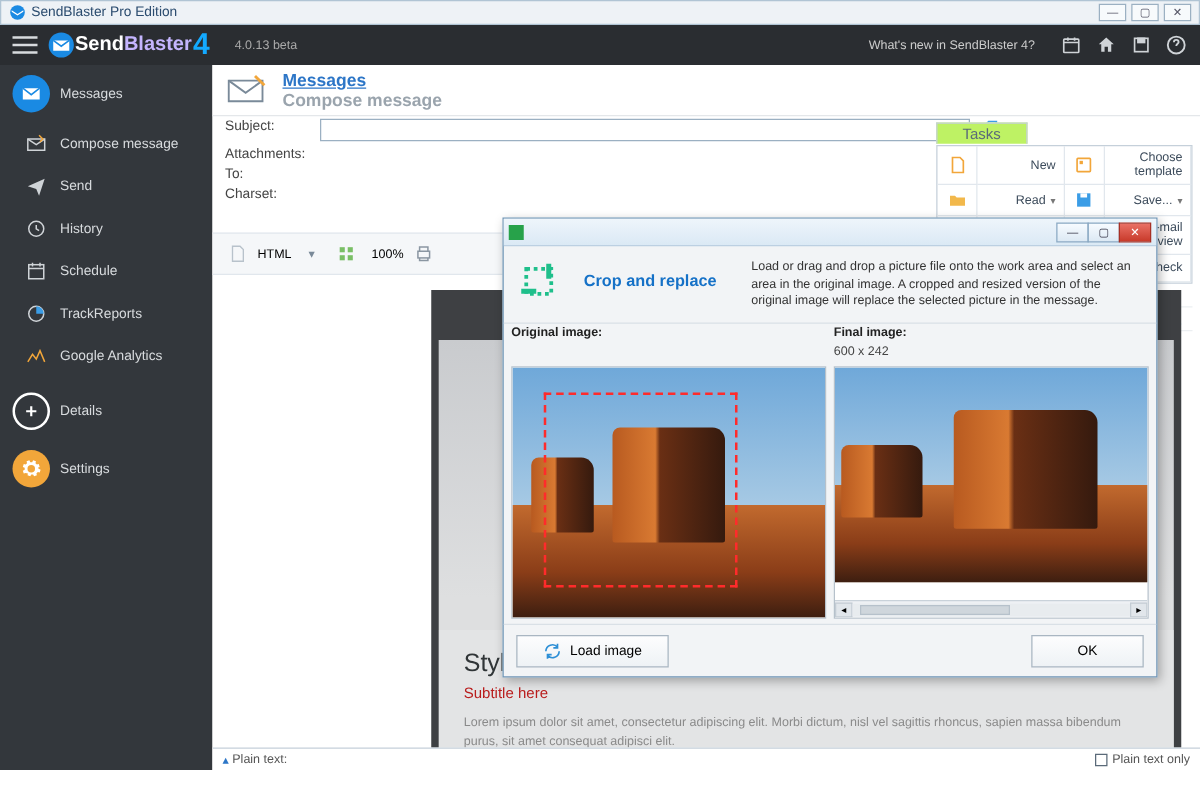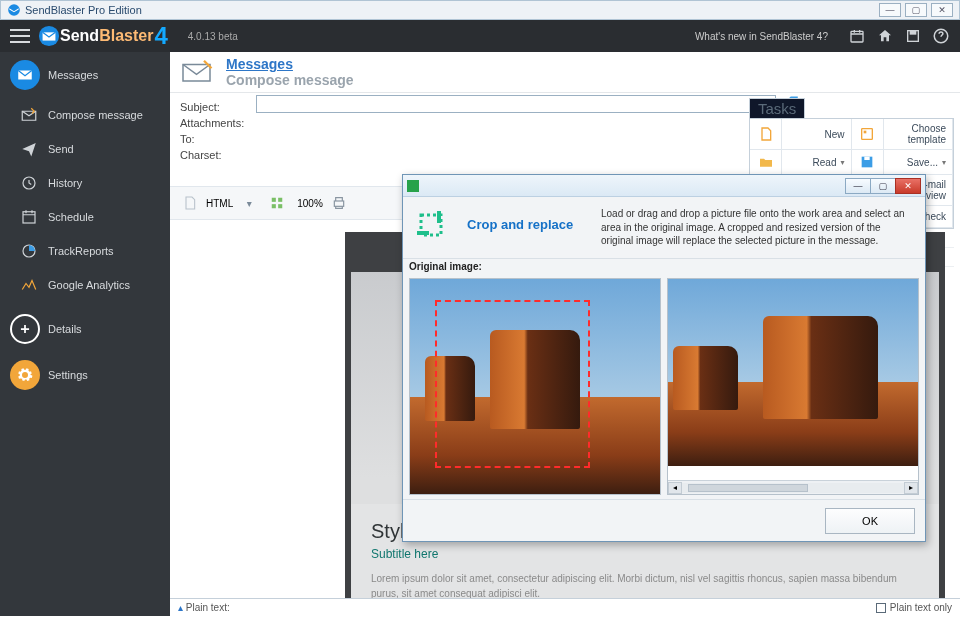--- a/index.html
+++ b/index.html
@@ -9,21 +9,21 @@
 .titlebar { height: 20px; background: #eef2f6; border: 1px solid #b0c4d4; display: flex; align-items: center; padding: 0 6px; font-size: 11px; color: #2a4b6e; }
 .titlebar-icon { width: 14px; height: 14px; margin-right: 4px; }
 .titlebar-buttons { margin-left: auto; display: flex; gap: 4px; }
 .titlebar-buttons span { width: 22px; height: 14px; border: 1px solid #9bb0c2; background: #f7fafc; font-size: 9px; display: flex; align-items: center; justify-content: center; color: #556; }
 
 
 .header { height: 32px; background: #2a2d31; display: flex; align-items: center; color: #ccc; font-size: 11px; padding: 0 10px; }
 .hamburger { width: 20px; height: 14px; display: flex; flex-direction: column; justify-content: space-between; cursor: pointer; margin-right: 8px; }
 .hamburger div { height: 2px; background: #d8dbde; }
 .logo { color: #fff; font-size: 16px; font-weight: 700; display: flex; align-items: center; }
-.logo .blast { color: #fdba74; }
+.logo .blast { color: #c4b5fd; }
 .logo .four { color: #13a9ff; font-size: 24px; font-weight: 800; margin-left: 1px; }
 .header .version { margin-left: 20px; color: #aaa; font-size: 10px; }
 .header .whatsnew { margin-left: auto; margin-right: 20px; color: #ccc; font-size: 10px; }
 .header .icon-row { display: flex; gap: 10px; }
 .header .icon-row span { width: 18px; height: 18px; display: flex; align-items: center; justify-content: center; color: #cfd3d7; }
 
 
 .main { display: flex; height: 564px; }
 
 
@@ -43,28 +43,28 @@
 
 .content { flex: 1; background: #fff; position: relative; overflow: hidden; }
 
 
 .crumb { display: flex; align-items: center; padding: 4px 10px; gap: 10px; background: #fff; border-bottom: 1px solid #e4e7ea; }
 .crumb-icon { width: 36px; height: 30px; display: flex; align-items: center; justify-content: center; color: #7a8a99; }
 .crumb-text .t1 { color: #2d76c7; font-size: 14px; font-weight: 600; text-decoration: underline; }
 .crumb-text .t2 { color: #9aa4ad; font-size: 14px; font-weight: 600; }
 
 
-.form-row { display: flex; align-items: flex-end; gap: 6px; padding: 2px 10px; font-size: 11px; color: #333; }
+.form-row { display: flex; align-items: flex-start; gap: 6px; padding: 2px 10px; font-size: 11px; color: #333; }
 .form-row label { width: 70px; color: #444; }
 .form-row input[type=text] { flex: 1; max-width: 520px; height: 18px; border: 1px solid #9bb0c2; font-size: 11px; padding: 0 4px; }
 .form-row .tag-icon { width: 18px; height: 18px; color: #3b9de6; }
 
 
 .tasks { position: absolute; right: 6px; top: 46px; width: 205px; background: #fff; }
-.tasks-tab { background: #0f172a; border: 1px solid #c5d0da; border-bottom: none; padding: 1px 8px; font-size: 15px; display: inline-block; color: #5a6a79; }
+.tasks-tab { background: #bef264; border: 1px solid #c5d0da; border-bottom: none; padding: 1px 20px; font-size: 12px; display: inline-block; color: #5a6a79; }
 .tasks-grid { border: 1px solid #c5d0da; display: grid; grid-template-columns: 32px 1fr 32px 1fr; }
 .tasks-grid > div { border-right: 1px solid #e1e7ed; border-bottom: 1px solid #e1e7ed; padding: 4px 4px; font-size: 10px; display: flex; align-items: center; justify-content: center; color: #3c4b5b; min-height: 22px; }
 .tasks-grid .label { justify-content: flex-end; text-align: right; padding-right: 6px; }
 .tasks-grid .span2 { grid-column: span 2; }
 .tasks-grid .arrow::after { content: '▾'; margin-left: 4px; color: #777; font-size: 8px; }
 .tasks-grid .ic { color: #f2a63a; }
 .tasks-grid .ic2 { color: #3b9de6; }
 
 
 .prop-row { display: grid; grid-template-columns: 22px 1fr 24px 24px 24px; align-items: center; font-size: 10px; border-bottom: 1px solid #eceff2; padding: 2px 2px; color: #444; }
@@ -74,21 +74,21 @@
 
 
 .toolbar { display: flex; align-items: center; gap: 4px; padding: 4px 8px; font-size: 10px; background: #f5f7f9; border-top: 1px solid #e1e7ed; border-bottom: 1px solid #e1e7ed; position: absolute; left: 0; width: 560px; top: 134px; }
 .toolbar .btn { width: 24px; height: 24px; border: 1px solid transparent; display: flex; align-items: center; justify-content: center; color: #7a8a99; }
 .toolbar .zoom { margin-left: 4px; }
 
 
 .emailpreview { position: absolute; left: 175px; top: 180px; width: 600px; height: 420px; background: linear-gradient(#c9cbce, #dedfe0 55%, #dedfe0); border: 6px solid #3e4043; border-top-width: 40px; overflow: hidden; }
 .emailpreview .article { position: absolute; left: 0; bottom: 0; width: 100%; background: #e3e4e5; padding: 16px 20px 12px; }
 .article h2 { color: #303537; font-size: 20px; font-weight: 400; margin-bottom: 4px; }
-.article h3 { color: #0f766e; font-size: 12px; font-weight: 400; margin-bottom: 10px; }
+.article h3 { color: #b91c1c; font-size: 12px; font-weight: 400; margin-bottom: 10px; }
 .article p { color: #8a8a8a; font-size: 10px; line-height: 1.5; margin-bottom: 10px; }
 .article .readmore { display: inline-block; padding: 6px 14px; background: #272a2c; color: #d0d1d2; font-size: 10px; }
 
 
 .statusbar { position: absolute; left: 0; right: 0; bottom: 0; height: 18px; background: #fff; border-top: 1px solid #c5d0da; display: flex; align-items: center; font-size: 10px; padding: 0 8px; color: #555; }
 .statusbar .rt { margin-left: auto; display: flex; align-items: center; gap: 4px; }
 .statusbar .cb { width: 10px; height: 10px; border: 1px solid #5a6a79; }
 
 
 .dialog { position: absolute; left: 232px; top: 122px; width: 524px; height: 368px; background: #f2f4f6; border: 1px solid #6f95b6; box-shadow: 2px 3px 8px rgba(0,0,0,0.3); display: flex; flex-direction: column; }
@@ -459,20 +459,28 @@
           <h3>Crop and replace</h3>
         </div>
         <div class="txt desc">Load or drag and drop a picture file onto the work area and select an area in the original image. A cropped and resized version of the original image will replace the selected picture in the message.</div>
       </div>
       <div style="display:flex; padding:0 6px; gap:6px">
         <div style="flex:1">
           <div class="pane-head">
             <span>Original image:</span>
           </div>
         </div>
+        <div style="flex:1">
+          <div class="pane-head">
+            <span>Final image:</span>
+          </div>
+          <div class="pane-head">
+            <span class="dim">600 x 242</span>
+          </div>
+        </div>
       </div>
       <div class="dlg-body">
         <div class="pane">
           <div class="pane-img">
             <div class="landscape">
               <div class="sky"></div>
                 <div class="ground"></div>
               <div class="mesa m2"></div>
                 <div class="mesa m1"></div>
               <div class="sel-box"></div>
@@ -491,20 +499,26 @@
               <div class="arr">◂</div>
               <div class="track">
                   <div class="thumb"></div>
                 </div>
               <div class="arr">▸</div>
             </div>
           </div>
         </div>
       </div>
       <div class="dlg-footer">
+        <div class="btn">
+          <svg width="16" height="16" viewBox="0 0 24 24" fill="none" stroke="#2d8fd6" stroke-width="2">
+              <path d="M4 12a8 8 0 0114-5M20 12a8 8 0 01-14 5M18 3v5h-5M6 21v-5h5"></path>
+            </svg>
+          <span>Load image</span>
+        </div>
         <div class="btn ok">
             <span>OK</span>
           </div>
       </div>
     </div>
 
   </div>
 </div>
 
 </body></html>

